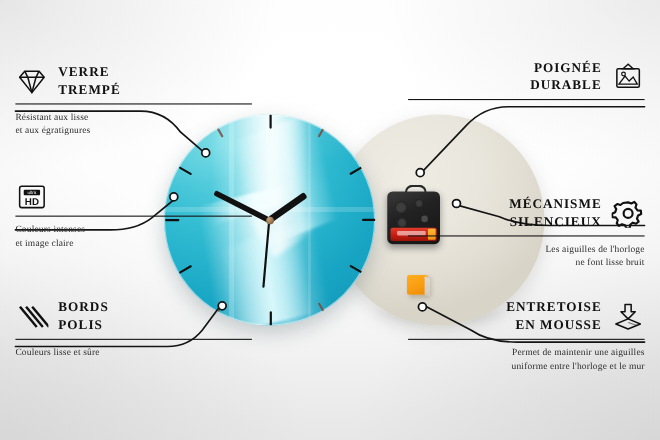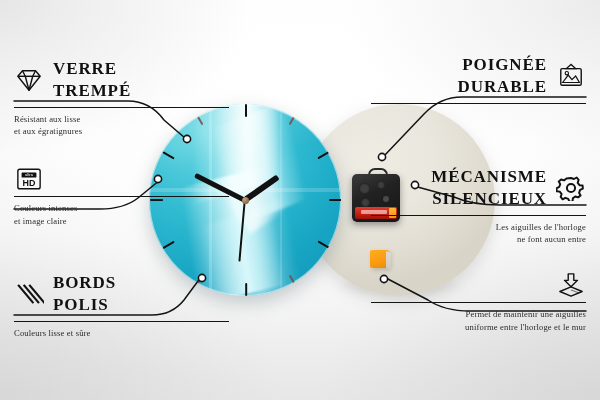--- a/index.html
+++ b/index.html
@@ -116,21 +116,21 @@
   .hand.hour{width:40px;height:5.5px;margin-top:-2.75px;background:#111;}
   .hand.minute{width:56px;height:5px;margin-top:-2.5px;background:#111;}
   .hand.second{width:62px;height:1.6px;margin-top:-.8px;background:#111;}
   .cap{position:absolute;left:50%;top:50%;width:7px;height:7px;margin:-3.5px 0 0 -3.5px;border-radius:50%;
        background:radial-gradient(circle at 35% 32%, #caa37a, #6d4a2c);}
 
   
   .callout{position:absolute;width:215px;}
   .callout .head{display:flex;align-items:center;gap:9px;}
   .callout .title{
-    font-family:"Liberation Serif", serif;font-weight:700;font-size:17px;letter-spacing:.9px;
+    font-family:"Liberation Serif", serif;font-weight:700;font-size:12px;letter-spacing:.9px;
     color:#111;line-height:1.32;text-transform:uppercase;
   }
   .callout .rule{height:1.3px;background:#141414;margin:4px 0 5px;}
   .callout .sub{
     font-family:"Liberation Serif", serif;font-size:8.6px;color:#2b2b2b;line-height:1.42;letter-spacing:.15px;
   }
   .left .head{justify-content:flex-start;}
   .left .title,.left .sub{text-align:left;}
   .right .head{justify-content:flex-end;}
   .right .title,.right .sub{text-align:right;}
@@ -313,44 +313,48 @@
           <path d="M16 1.5 L11 6 H21 Z" fill="none" stroke="#111" stroke-width="1.4"></path>
           <rect x="5" y="6" width="22" height="18" rx="1.5" fill="none" stroke="#111" stroke-width="1.5"></rect>
           <path d="M7 21 L13 13 L17 18 L21 14 L25 21 Z" fill="none" stroke="#111" stroke-width="1.3"></path>
           <circle cx="11.5" cy="11" r="1.8" fill="none" stroke="#111" stroke-width="1.2"></circle>
         </svg>
       </span>
     </div>
     <div class="rule"></div>
   </div>
 
-  <div class="callout right" style="left:371px;top:166px;">
+  <div class="callout right" style="left:371px;top:178px;">
     <div class="head">
       <span class="title">
         <span>MÉCANISME</span><br>
         <span>SILENCIEUX</span>
       </span>
       <span class="ico">
         <svg viewBox="0 0 32 28">
           <g fill="none" stroke="#111" stroke-width="2.1" stroke-linejoin="round">
             <path d="M16 3.2 l3.2 1.1 2.9-1.6 2.1 2.6 -1 3.1 2 2.6 3.3 .3 .3 3.3 -3 1.4 -1.1 3.1 1.6 2.9 -2.6 2.1 -3.1-1 -2.6 2 -.3 3.3 -3.3 .3 -1.4-3 -3.1-1.1 -2.9 1.6 -2.1-2.6 1-3.1 -2-2.6 -3.3-.3 -.3-3.3 3-1.4 1.1-3.1 -1.6-2.9 2.6-2.1 3.1 1 2.6-2 Z"></path>
           </g>
           <circle cx="16" cy="14" r="4.4" fill="none" stroke="#111" stroke-width="2.1"></circle>
         </svg>
       </span>
     </div>
     <div class="rule"></div>
     <div class="sub">
       <span>Les aiguilles de l'horloge</span><br>
-      <span>ne font aucun entre</span>
+      <span>ne font lisse bruit</span>
     </div>
   </div>
 
   <div class="callout right" style="left:371px;top:272px;width:215px;">
     <div class="head">
+      <span class="title">
+        <span>ENTRETOISE</span><br>
+        <span>EN MOUSSE</span>
+      </span>
       <span class="ico">
         <svg viewBox="0 0 32 28">
           <path d="M13 2 h6 v7 h4 l-7 7 -7-7 h4 Z" fill="none" stroke="#111" stroke-width="1.5" stroke-linejoin="round"></path>
           <path d="M16 16 L28 21 L16 26 L4 21 Z" fill="none" stroke="#111" stroke-width="1.5" stroke-linejoin="round"></path>
           <path d="M16 19.5 L25 22.6" fill="none" stroke="#111" stroke-width="1.1" opacity=".55"></path>
         </svg>
       </span>
     </div>
     <div class="rule"></div>
     <div class="sub">

